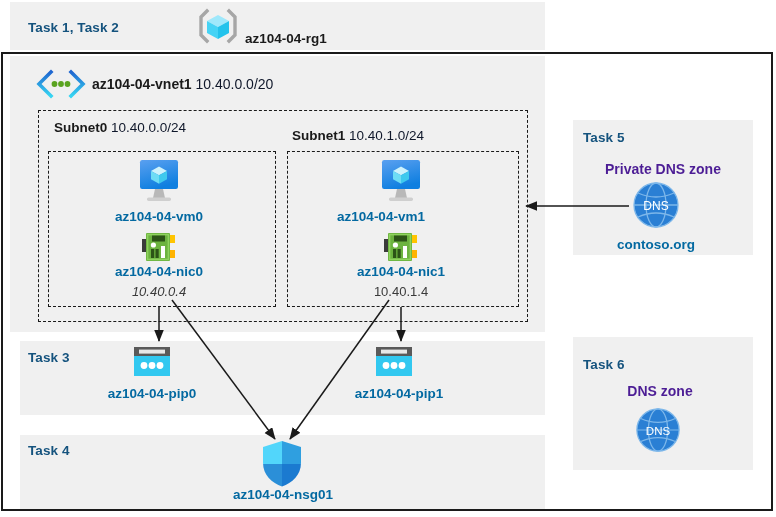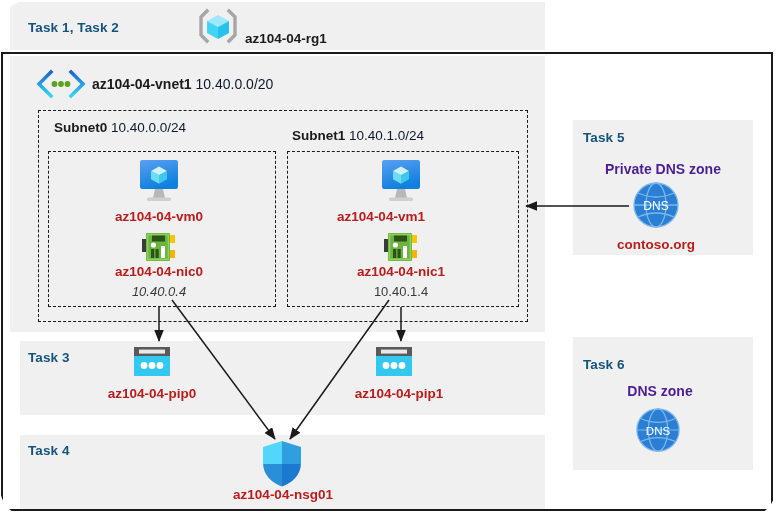--- a/index.html
+++ b/index.html
@@ -5,21 +5,20 @@
   html,body{margin:0;padding:0;background:#ffffff;}
   body{
     font-family:"Liberation Sans", sans-serif;
     -webkit-font-smoothing:antialiased;
   }
   #canvas{
     position:relative;
     width:776px;height:517px;
     background:#ffffff;
     overflow:hidden;
-    border-radius:29px;
   }
   
   .main-frame{
     position:absolute;
     left:1px;top:52px;
     width:772px;height:459px;
     border:2px solid #1a1a1a;
     box-sizing:border-box;
     background:transparent;
   }
@@ -58,21 +57,21 @@
   .res-name{
     position:absolute;
     color:#1a1a1a;
     font-weight:bold;
     font-size:13.5px;
     white-space:nowrap;
     margin-top:12px;
   }
   .res-name-c{
     position:absolute;
-    color:#b91c1c;
+    color:#0369a1;
     font-weight:bold;
     font-size:13.5px;
     white-space:nowrap;
     transform:translateX(-50%);
   }
   .sub-caption{
     position:absolute;
     color:#3a3a3a;
     font-size:13px;
     font-weight:normal;

